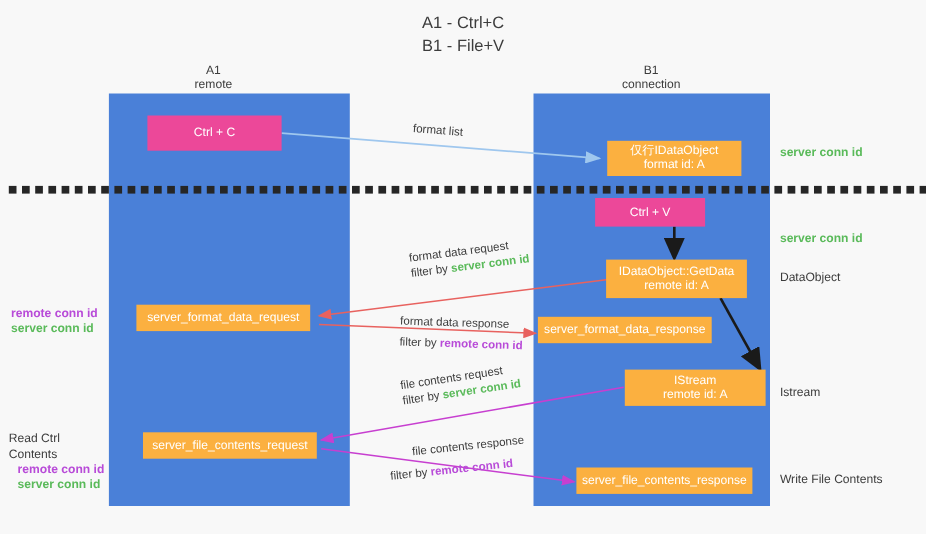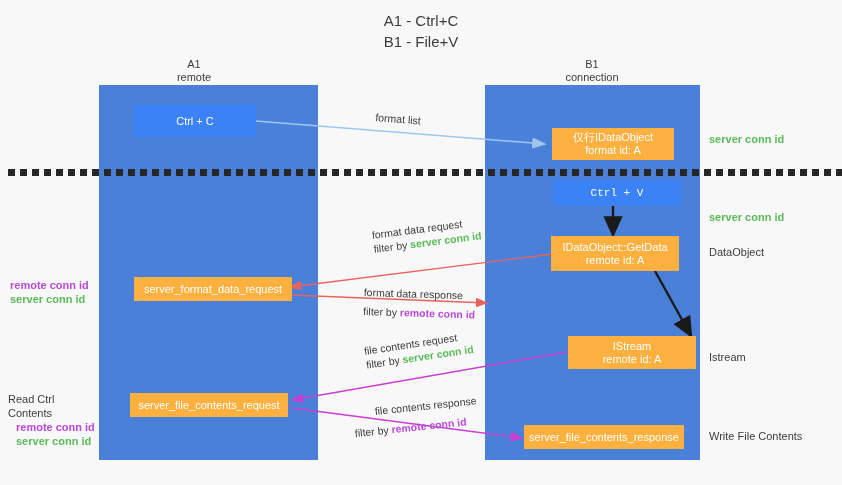--- a/index.html
+++ b/index.html
@@ -15,21 +15,21 @@
   .lane-head{
     position:absolute;text-align:center;color:#3c3c3c;
     font-size:11px;line-height:13px;white-space:pre-line;
   }
   .node{
     position:absolute;box-sizing:border-box;
     display:flex;align-items:center;justify-content:center;
     text-align:center;color:#ffffff;font-size:11px;line-height:13px;
     white-space:pre-line;padding:2px 4px;
   }
-  .node.green{background:#3b82f6;}
+  .node.green{background:#ec4899;}
   .node.orange{background:#fbb040;}
   .side-note{position:absolute;font-size:11px;line-height:14px;color:#3c3c3c;}
   .side-note.green-txt{color:#5aba5a;font-weight:bold;}
   .conn-pair{position:absolute;font-size:11px;line-height:14px;font-weight:bold;text-align:left;}
   .c-remote{color:#b84bd8;}
   .c-server{color:#5aba5a;}
   .plain{color:#3c3c3c;font-weight:normal;}
   .edge-label{
     position:absolute;font-size:10.5px;line-height:14px;color:#3c3c3c;
     white-space:nowrap;transform-origin:0 0;
@@ -88,27 +88,28 @@
     <line x1="567" y1="352" x2="292" y2="400" stroke="#c73fd0" stroke-width="1.4" marker-end="url(#ah-mag)"></line>
 
     <line x1="292" y1="408" x2="522" y2="438" stroke="#c73fd0" stroke-width="1.4" marker-end="url(#ah-mag)"></line>
   </svg>
 
   <div class="node green" style="left:134px;top:105px;width:122px;height:32px;">Ctrl + C</div>
 
   <div class="node orange" style="left:552px;top:128px;width:122px;height:32px;">仅行IDataObject
 format id: A</div>
 
-  <div class="node green" style="left:553px;top:180px;width:128px;height:26px;font-family:Liberation Mono, monospace;">Ctrl + V</div>
+  <div class="node green" style="left:541px;top:180px;width:100px;height:26px;">Ctrl + V</div>
 
   <div class="node orange" style="left:551px;top:236px;width:128px;height:35px;">IDataObject::GetData
 remote id: A</div>
 
-  <div class="node orange" style="left:134px;top:277px;width:158px;height:24px;">server_format_data_request</div>
-
+  <div class="node orange" style="left:124px;top:277px;width:158px;height:24px;">server_format_data_request</div>
+
+  <div class="node orange" style="left:489px;top:288px;width:158px;height:24px;">server_format_data_response</div>
 
   <div class="node orange" style="left:568px;top:336px;width:128px;height:33px;">IStream
 remote id: A</div>
 
   <div class="node orange" style="left:130px;top:393px;width:158px;height:24px;">server_file_contents_request</div>
 
   <div class="node orange" style="left:524px;top:425px;width:160px;height:24px;">server_file_contents_response</div>
 
   <div id="dash">
       <i style="left: 8px; background: rgb(38, 38, 38);"></i>

